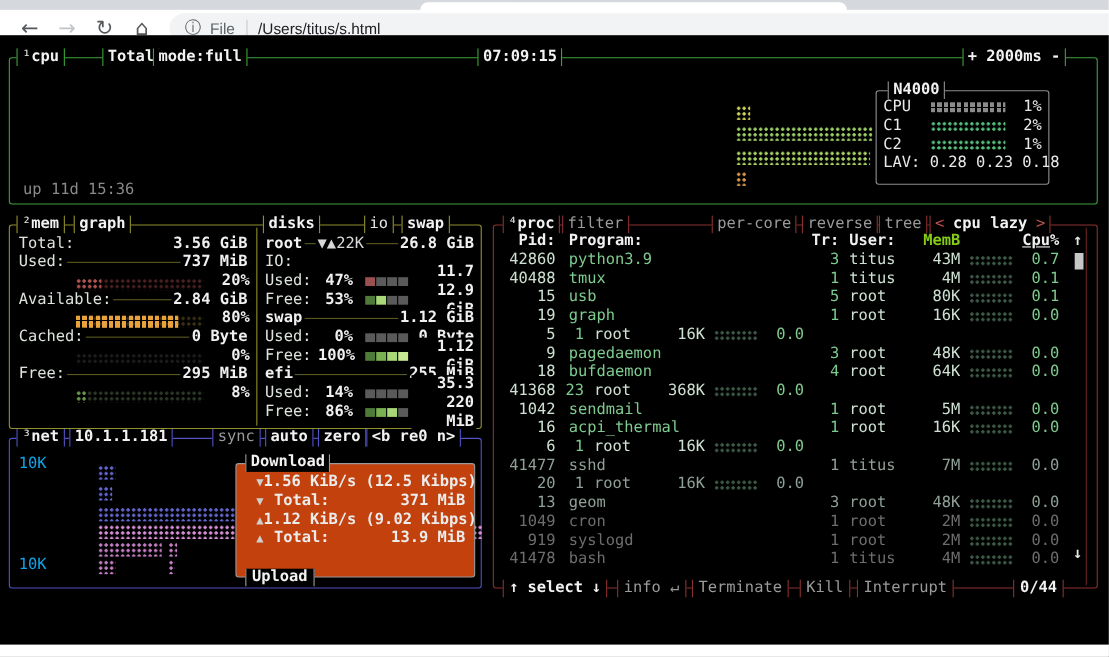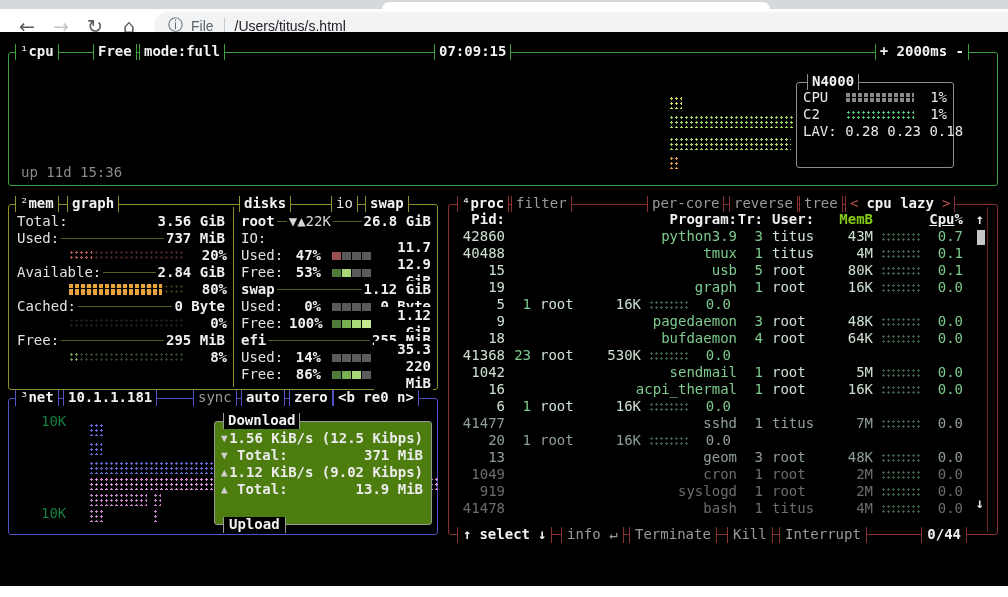--- a/index.html
+++ b/index.html
@@ -50,21 +50,21 @@
   
   .mem-box { --bc:#90902c; left:8px; top:172px; width:430px; height:186px; }
   .mem-div { position:absolute; left:224px; top:2px; bottom:2px; width:1px; background:#90902c; }
   .mem-rows { position:absolute; left:6px; top:8px; width:212px; }
   .mrow { position:relative; height:17px; display:flex; align-items:center; }
   .mrow.leader::before { content:""; position:absolute; left:0; right:0; top:8px; height:1px; background:#5a5a20; }
   .mrow span { position:relative; background:#000; padding:0 2px; }
   .mlabel { color:#dde3dd; }
   .mspace { flex:1; background:transparent !important; }
   .mval { color:#f0f0f0; font-weight:bold; }
-  .pctrow { height:17px; display:flex; align-items:center; }
+  .pctrow { height:17px; display:flex; align-items:flex-end; }
   .mmeter { margin-left:54px; width:116px; height:11px; position:relative; }
   .mmeter .fill { position:absolute; left:0; top:0; bottom:0; }
   .mpct { flex:1; text-align:right; color:#f0f0f0; font-weight:bold; }
 
   .disk-rows { position:absolute; left:230px; top:8px; width:194px; }
   .drow { position:relative; height:17px; display:flex; align-items:center; }
   .drow.leader::before { content:""; position:absolute; left:0; right:0; top:8px; height:1px; background:#5a5a20; }
   .drow > span { position:relative; background:#000; padding:0 2px; }
   .dname { color:#f0f0f0; font-weight:bold; }
   .drate { color:#d8d8d8; margin-left:10px; }
@@ -73,37 +73,37 @@
   .dlabel { width:48px; color:#dde3dd; }
   .dpct { width:36px; text-align:right; color:#f0f0f0; font-weight:bold; margin-right:7px; }
   .blocks { width:44px; display:flex; gap:1px; align-items:center; }
   .blk { width:9px; height:8px; display:inline-block; }
   .b-gray{background:#5a5a5a}.b-red{background:#9a5050}.b-g1{background:#4e7a3a}.b-g2{background:#79b052}.b-g3{background:#a8d878}.b-g4{background:#c9e892}
   .dval { flex:1; text-align:right; color:#f0f0f0; font-weight:bold; }
   .iometer { flex:1; height:10px; margin-left:4px; }
 
   
   .net-box { --bc:#5052c6; left:8px; top:366px; width:430px; height:137px; }
-  .scale { position:absolute; left:8px; color:#15803d;margin-left:24px; }
-  .dl-panel { --bc:#9a9a9a; position:absolute; left:205px; top:22px; width:218px; height:104px; border:1px solid var(--bc); border-radius:3px; background:#4d7c0f; z-index:2; padding:8px 8px 0 6px; }
+  .scale { position:absolute; left:8px; color:#0ea5e9; }
+  .dl-panel { --bc:#9a9a9a; position:absolute; left:205px; top:22px; width:218px; height:104px; border:1px solid var(--bc); border-radius:3px; background:#c2410c; z-index:2; padding:8px 8px 0 18px; }
   .netrow { height:17px; display:flex; align-items:center; color:#ececec; font-weight:bold; white-space:nowrap; }
   .arrow { width:16px; color:#cfcfcf; font-size:11px; }
   .ntl { color:#ececec; }
   .nspace { flex:1; }
 
   
   .proc-box { --bc:#8b3030; left:448px; top:172px; width:550px; height:331px; }
   .proc-vline { position:absolute; top:2px; bottom:2px; right:9px; width:1px; background:#6b2525; }
   .phead { position:absolute; top:6px; left:8px; right:34px; display:flex; height:17px; color:#f0f0f0; font-weight:bold; }
   .plist { position:absolute; top:23px; left:8px; right:34px; }
   .prow { display:flex; height:17px; align-items:center; --base:#cde0d2; --prog:#7ecb8f; cursor:default; }
   .prow.dim1 { --base:#8fa096; --prog:#8fa096; }
   .prow.dim2 { --base:#6d6d6d; --prog:#6d6d6d; }
   .c-pid { width:48px; text-align:right; color:var(--base); }
-  .c-prog { flex:1; padding-left:12px; color:var(--prog); white-space:nowrap; overflow:hidden;text-align:right; }
+  .c-prog { flex:1; padding-left:12px; color:var(--prog); white-space:nowrap; overflow:hidden; }
   .c-tr { width:26px; text-align:right; color:var(--prog); }
   .c-user { width:60px; padding-left:9px; color:var(--base); }
   .c-mem { width:50px; text-align:right; color:var(--base); }
   .c-meter { width:40px; height:10px; margin:0 8px; --dc:#3d5c48; }
   .c-cpu { width:34px; text-align:right; color:var(--prog); }
   .h-meter { width:56px; }
   .u { text-decoration:underline; }
   .scroll-up { position:absolute; right:13px; top:6px; color:#e8e8e8; font-weight:bold; }
   .scroll-dn { position:absolute; right:13px; bottom:22px; color:#e8e8e8; font-weight:bold; }
   .scroll-thumb { position:absolute; right:12px; top:25px; width:8px; height:15px; background:#c6c6c6; }
@@ -127,36 +127,41 @@
       <span class="addr-sep"></span>
       <span class="addr-url">/Users/titus/s.html</span>
     </div>
   </div>
 </div>
 
 <div class="terminal">
 
   <div class="box cpu-box">
     <div class="btl" style="left:6px"><span class="hk">¹</span><span class="wb">cpu</span></div>
-    <div class="btl wb" style="left:84px">Free</div>
+    <div class="btl wb" style="left:84px">Total</div>
     <div class="btl wb" style="left:130px">mode:full</div>
     <div class="btl wb" style="left:425px">07:09:15</div>
     <div class="btl wb" style="right:28px">+ 2000ms -</div>
 
     <div class="gfx dots" style="left:660px;top:43px;width:13px;height:13px;--dc:#d6d65a"></div>
     <div class="gfx dots" style="left:660px;top:62px;width:124px;height:13px;--dc:#9fd469"></div>
     <div class="gfx dots" style="left:660px;top:84px;width:122px;height:13px;--dc:#aad463"></div>
     <div class="gfx dots" style="left:660px;top:103px;width:10px;height:13px;--dc:#e09a4a"></div>
 
     <div class="n4000">
       <div class="btl wb" style="left:10px">N4000</div>
       <div class="nrow">
         <span class="nlabel">CPU</span>
         <span class="nmeter sq" style="--dc:#8a8a8a"></span>
         <span class="nval">1%</span>
+      </div>
+      <div class="nrow">
+        <span class="nlabel">C1</span>
+        <span class="nmeter dots" style="--dc:#54c07c"></span>
+        <span class="nval">2%</span>
       </div>
       <div class="nrow">
         <span class="nlabel">C2</span>
         <span class="nmeter dots" style="--dc:#54c07c"></span>
         <span class="nval">1%</span>
       </div>
       <div class="nlav">LAV: 0.28 0.23 0.18</div>
     </div>
 
     <div class="uptime">up 11d 15:36</div>
@@ -439,21 +444,21 @@
           <span class="c-tr">4</span>
           <span class="c-user">root</span>
           <span class="c-mem">64K</span>
           <span class="c-meter dots"></span>
           <span class="c-cpu">0.0</span>
         </div>
       <div class="prow">
           <span class="c-pid">41368</span>
           <span class="c-tr">23</span>
           <span class="c-user">root</span>
-          <span class="c-mem">530K</span>
+          <span class="c-mem">368K</span>
           <span class="c-meter dots"></span>
           <span class="c-cpu">0.0</span>
         </div>
       <div class="prow">
           <span class="c-pid">1042</span>
           <span class="c-prog">sendmail</span>
           <span class="c-tr">1</span>
           <span class="c-user">root</span>
           <span class="c-mem">5M</span>
           <span class="c-meter dots"></span>

